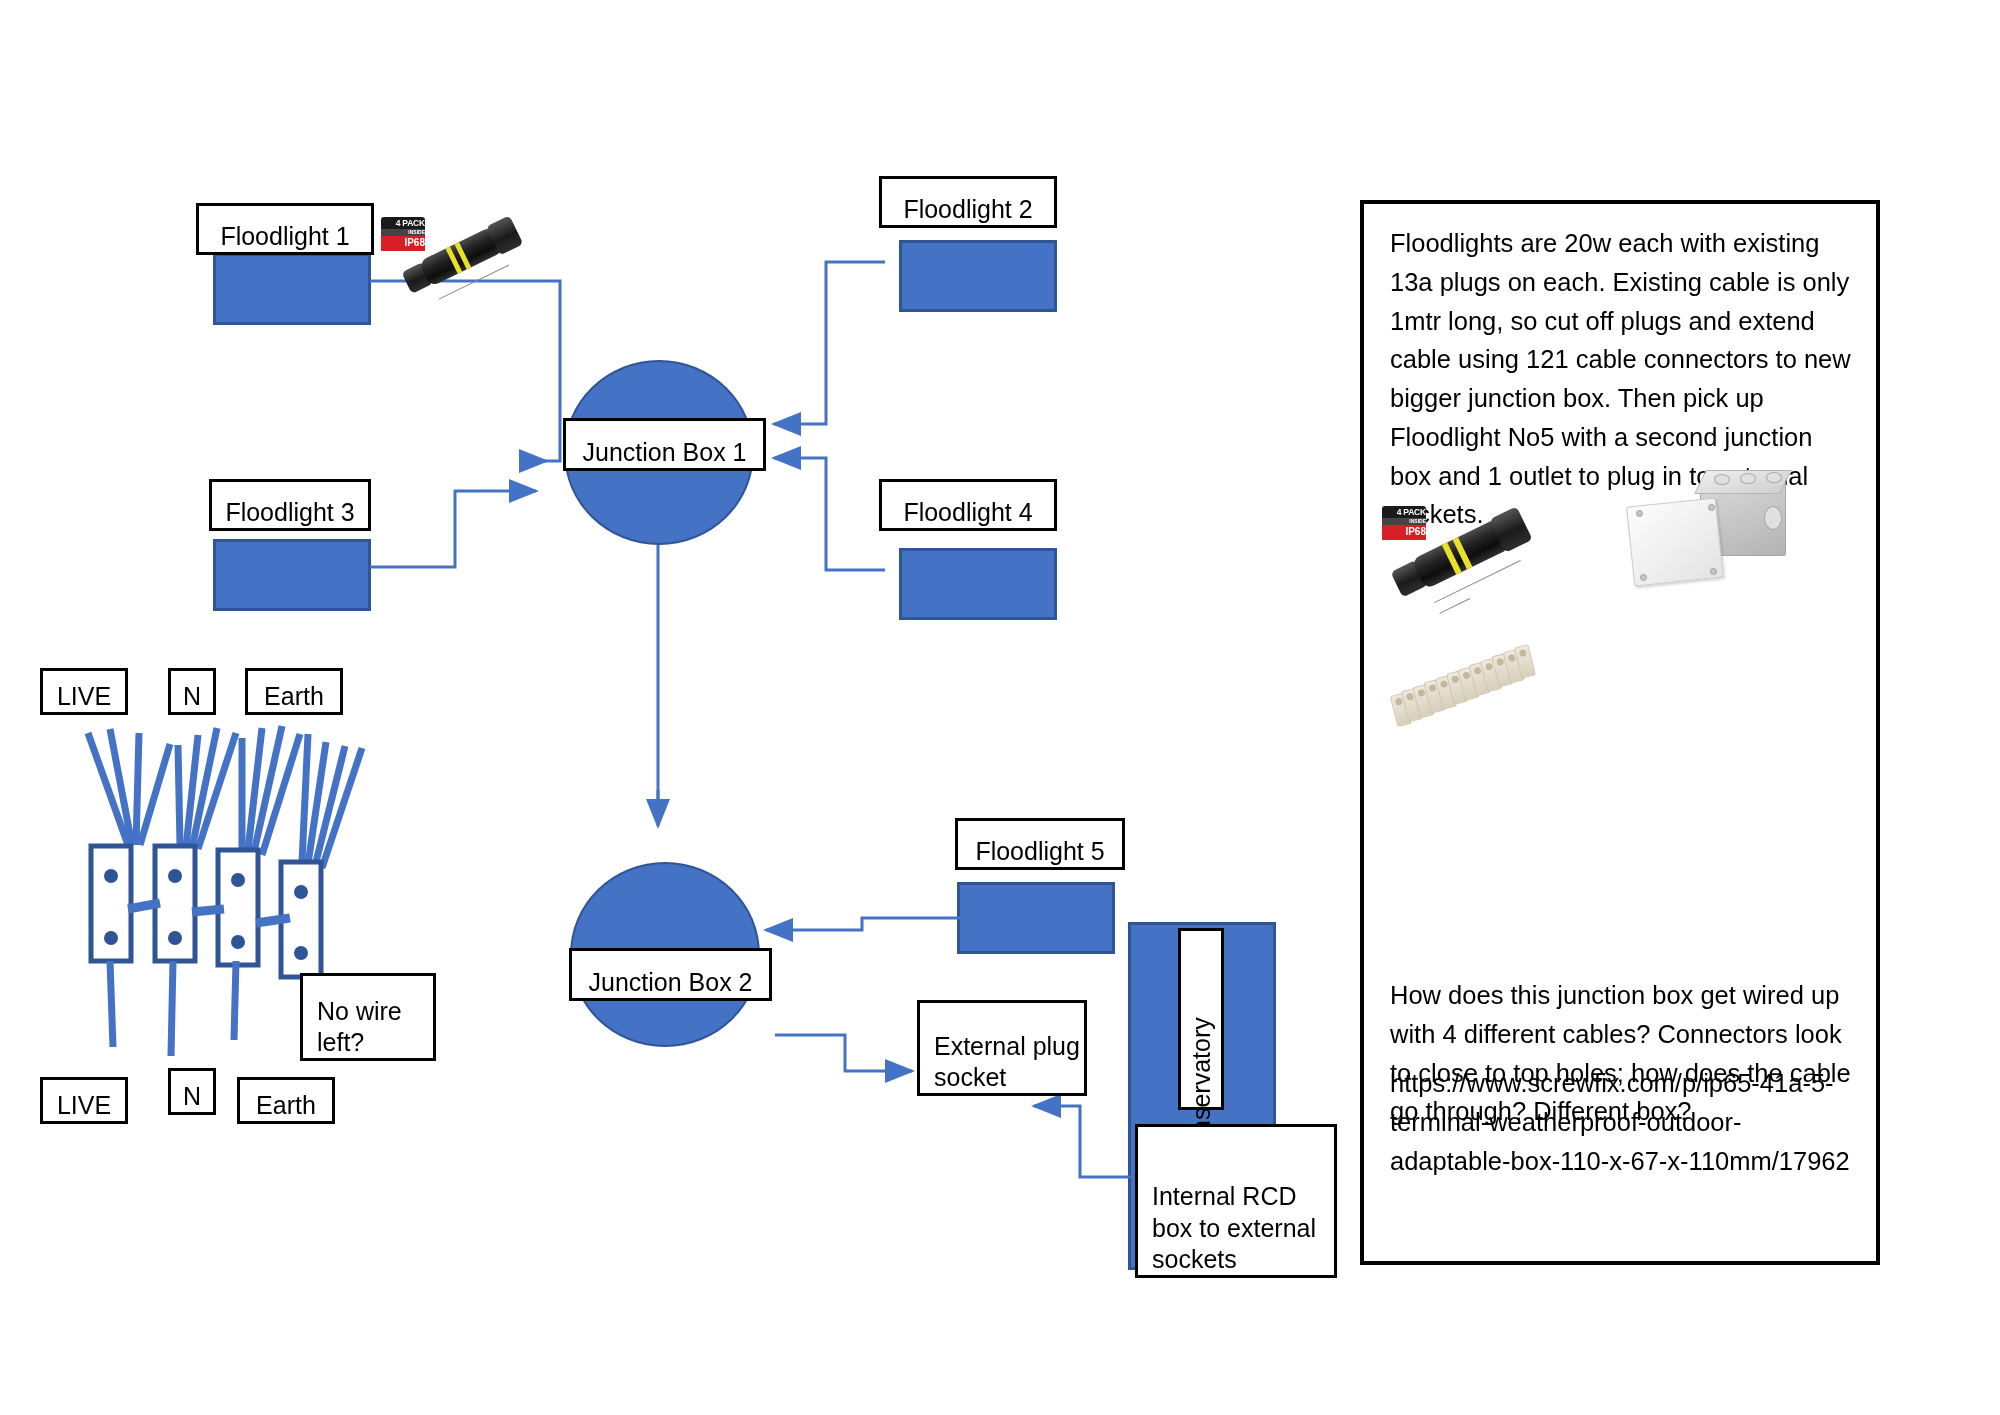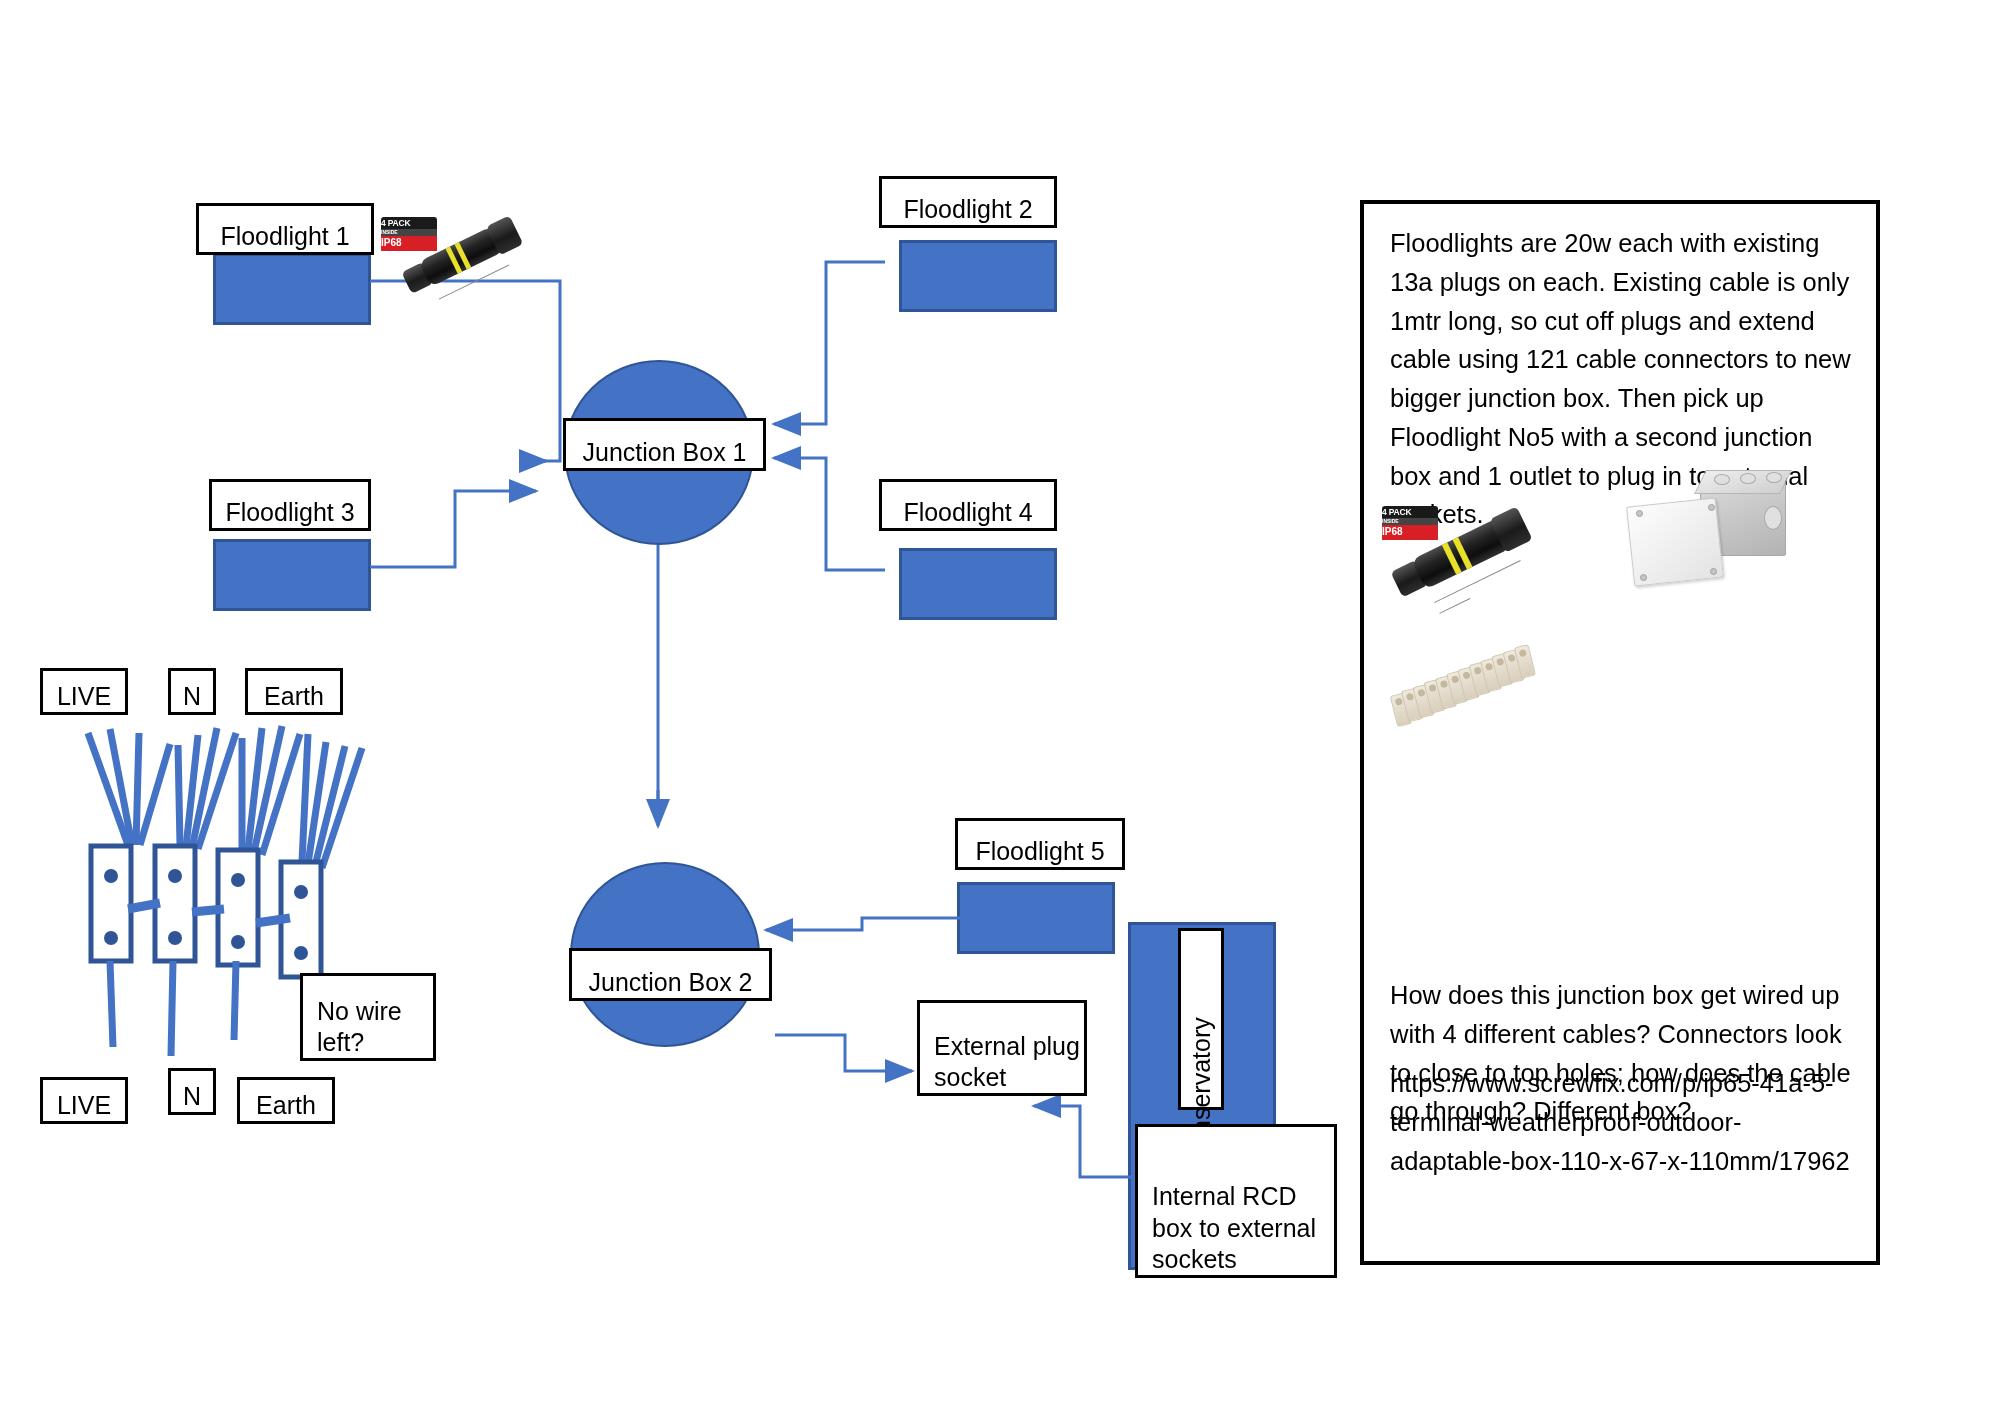--- a/index.html
+++ b/index.html
@@ -76,28 +76,28 @@
     width: 2000px;
     height: 1415px;
     z-index: 4;
     pointer-events: none;
   }
   .svglayer.back { z-index: 2; }
   
   .prod { position: absolute; z-index: 9; }
   .ip68badge {
     position: absolute;
-    width: 56px;
+    width: 44px;
     height: 36px;
     background: #ffffff;
     border-radius: 3px;
     overflow: hidden;
     font-size: 8px;
     font-weight: bold;
-    text-align: left;
+    text-align: right;
     line-height: 1;
     color: #ffffff;
     z-index: 12;
   }
   .ip68badge .a { background:#1a1a1a; padding:2px 0 1px; font-size:8.5px; letter-spacing:-.2px;}
   .ip68badge .b { background:#444; font-size:5px; padding:1px 0;}
   .ip68badge .c { background:#d81f26; font-size:10px; padding:2px 0 3px;}
   .connbody {
     position: absolute;
     border-radius: 9px;

